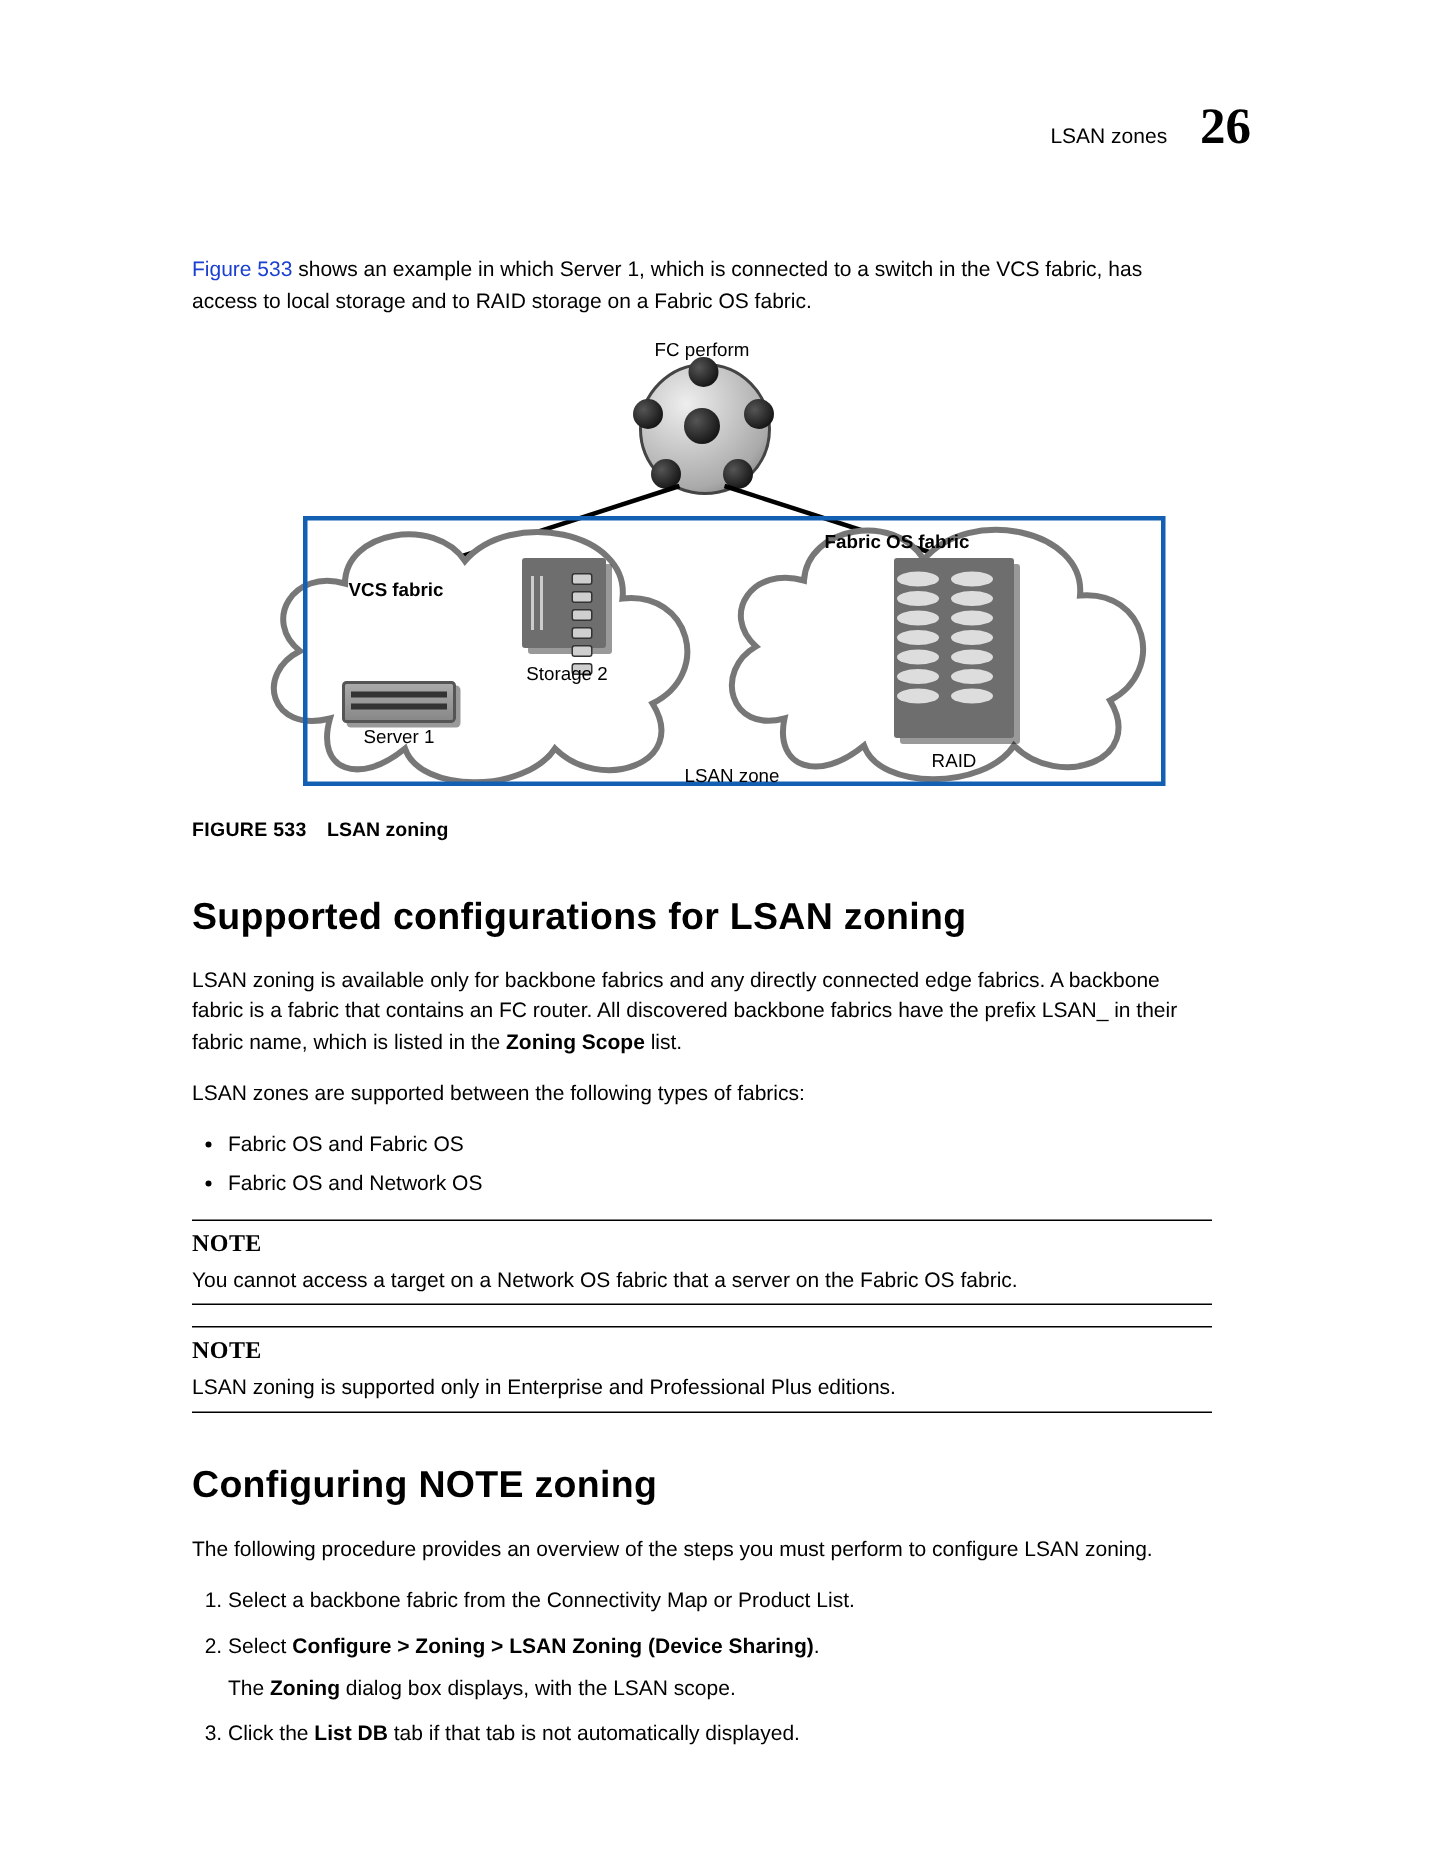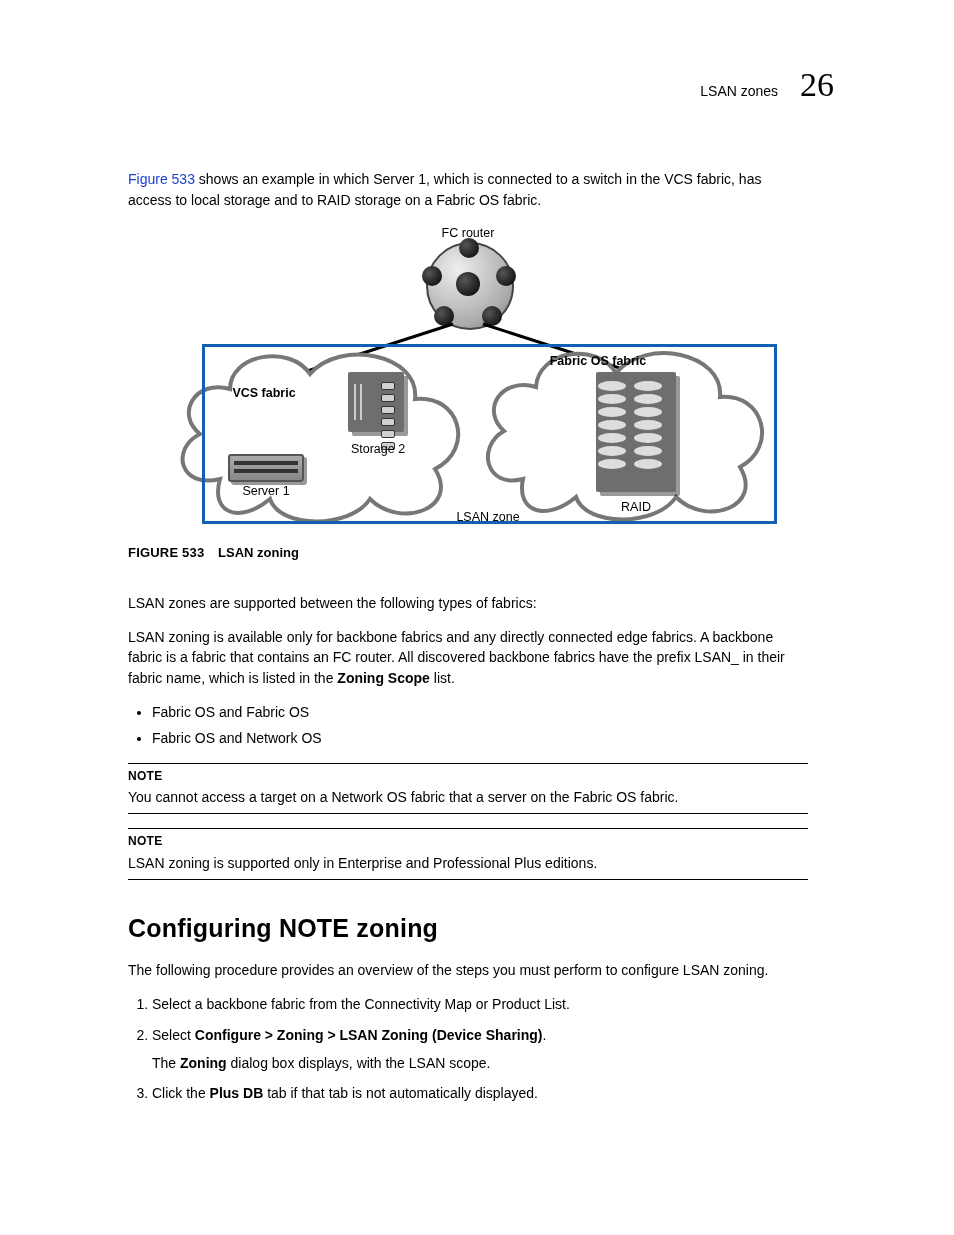--- a/index.html
+++ b/index.html
@@ -23,21 +23,21 @@
     margin-right: 60px;
   }
   .header-title {
     font-size: 14px;
     display: inline-block;
     vertical-align: baseline;
   }
   .header-num {
     font-family: Georgia, 'Times New Roman', serif;
     font-size: 34px;
-    font-weight: 400;
+    font-weight: 700;
     display: inline-block;
     margin-left: 18px;
     vertical-align: baseline;
   }
   .content {
     margin-left: 68px;
     width: 680px;
   }
   p { margin: 0 0 14px 0; }
   .link { color: #1a3fd1; }
@@ -59,24 +59,24 @@
   ul.bullets { margin: 0 0 14px 0; padding-left: 24px; }
   ul.bullets li { margin-bottom: 6px; }
   .note-block {
     border-top: 1.5px solid #000;
     border-bottom: 1px solid #000;
     padding: 4px 0 6px 0;
     margin: 10px 0 14px 0;
   }
   .note-label {
     font-weight: bold;
-    font-size: 12px;
+    font-size: 16px;
     letter-spacing: .3px;
     margin-bottom: 2px;
-    font-family: Liberation Sans, sans-serif;
+    font-family: Liberation Serif, serif;
     font-stretch: condensed;
   }
   ol.steps { margin: 0 0 14px 0; padding-left: 24px; }
   ol.steps li { margin-bottom: 10px; }
   .step-sub { margin: 8px 0 0 0; }
   
   .diagram {
     position: relative;
     width: 600px;
     height: 310px;
@@ -187,21 +187,21 @@
   </div>
 
   <div class="content">
 
     <p>
       <span class="link">Figure 533</span><span> shows an example in which Server 1, which is connected to a switch in the VCS fabric, has access to local storage and to RAID storage on a Fabric OS fabric.</span>
     </p>
 
     <div class="diagram">
 
-      <div class="d-label" style="left:260px; top:0; width:80px;">FC router</div>
+      <div class="d-label" style="left:260px; top:0; width:80px;">FC perform</div>
 
       <div class="router" style="left:258px; top:18px;">
         <div class="router-ring"></div>
         <div class="router-hub"></div>
         <div class="router-ball" style="left:33px; top:-4px;"></div>
         <div class="router-ball" style="left:70px; top:24px;"></div>
         <div class="router-ball" style="left:56px; top:64px;"></div>
         <div class="router-ball" style="left:8px; top:64px;"></div>
         <div class="router-ball" style="left:-4px; top:24px;"></div>
       </div>
@@ -250,26 +250,27 @@
       <div class="d-label" style="left:438px; top:274px; width:60px;">RAID</div>
 
       <div class="d-label" style="left:280px; top:284px; width:80px;">LSAN zone</div>
     </div>
 
     <div class="fig-caption">
       <span class="fig-num">FIGURE 533</span>
       <span class="fig-name">LSAN zoning</span>
     </div>
 
-
-    <p>LSAN zones are supported between the following types of fabrics:</p>
+    <h2 class="section">Supported configurations for LSAN zoning</h2>
 
     <p>
       <span>LSAN zoning is available only for backbone fabrics and any directly connected edge fabrics. A backbone fabric is a fabric that contains an FC router. All discovered backbone fabrics have the prefix LSAN_ in their fabric name, which is listed in the </span><span class="bold">Zoning Scope</span><span> list.</span>
     </p>
+
+    <p>LSAN zones are supported between the following types of fabrics:</p>
 
     <ul class="bullets">
       <li>Fabric OS and Fabric OS</li>
       <li>Fabric OS and Network OS</li>
     </ul>
 
     <div class="note-block">
       <div class="note-label">NOTE</div>
       <div>You cannot access a target on a Network OS fabric that a server on the Fabric OS fabric.</div>
     </div>
@@ -285,18 +286,18 @@
 
     <ol class="steps">
       <li>Select a backbone fabric from the Connectivity Map or Product List.</li>
       <li>
         <span>Select </span><span class="bold">Configure &gt; Zoning &gt; LSAN Zoning (Device Sharing)</span><span>.</span>
         <div class="step-sub">
           <span>The </span><span class="bold">Zoning</span><span> dialog box displays, with the LSAN scope.</span>
         </div>
       </li>
       <li>
-        <span>Click the </span><span class="bold">Plus DB</span><span> tab if that tab is not automatically displayed.</span>
+        <span>Click the </span><span class="bold">List DB</span><span> tab if that tab is not automatically displayed.</span>
       </li>
     </ol>
 
   </div>
 </div>
 
 </body></html>

